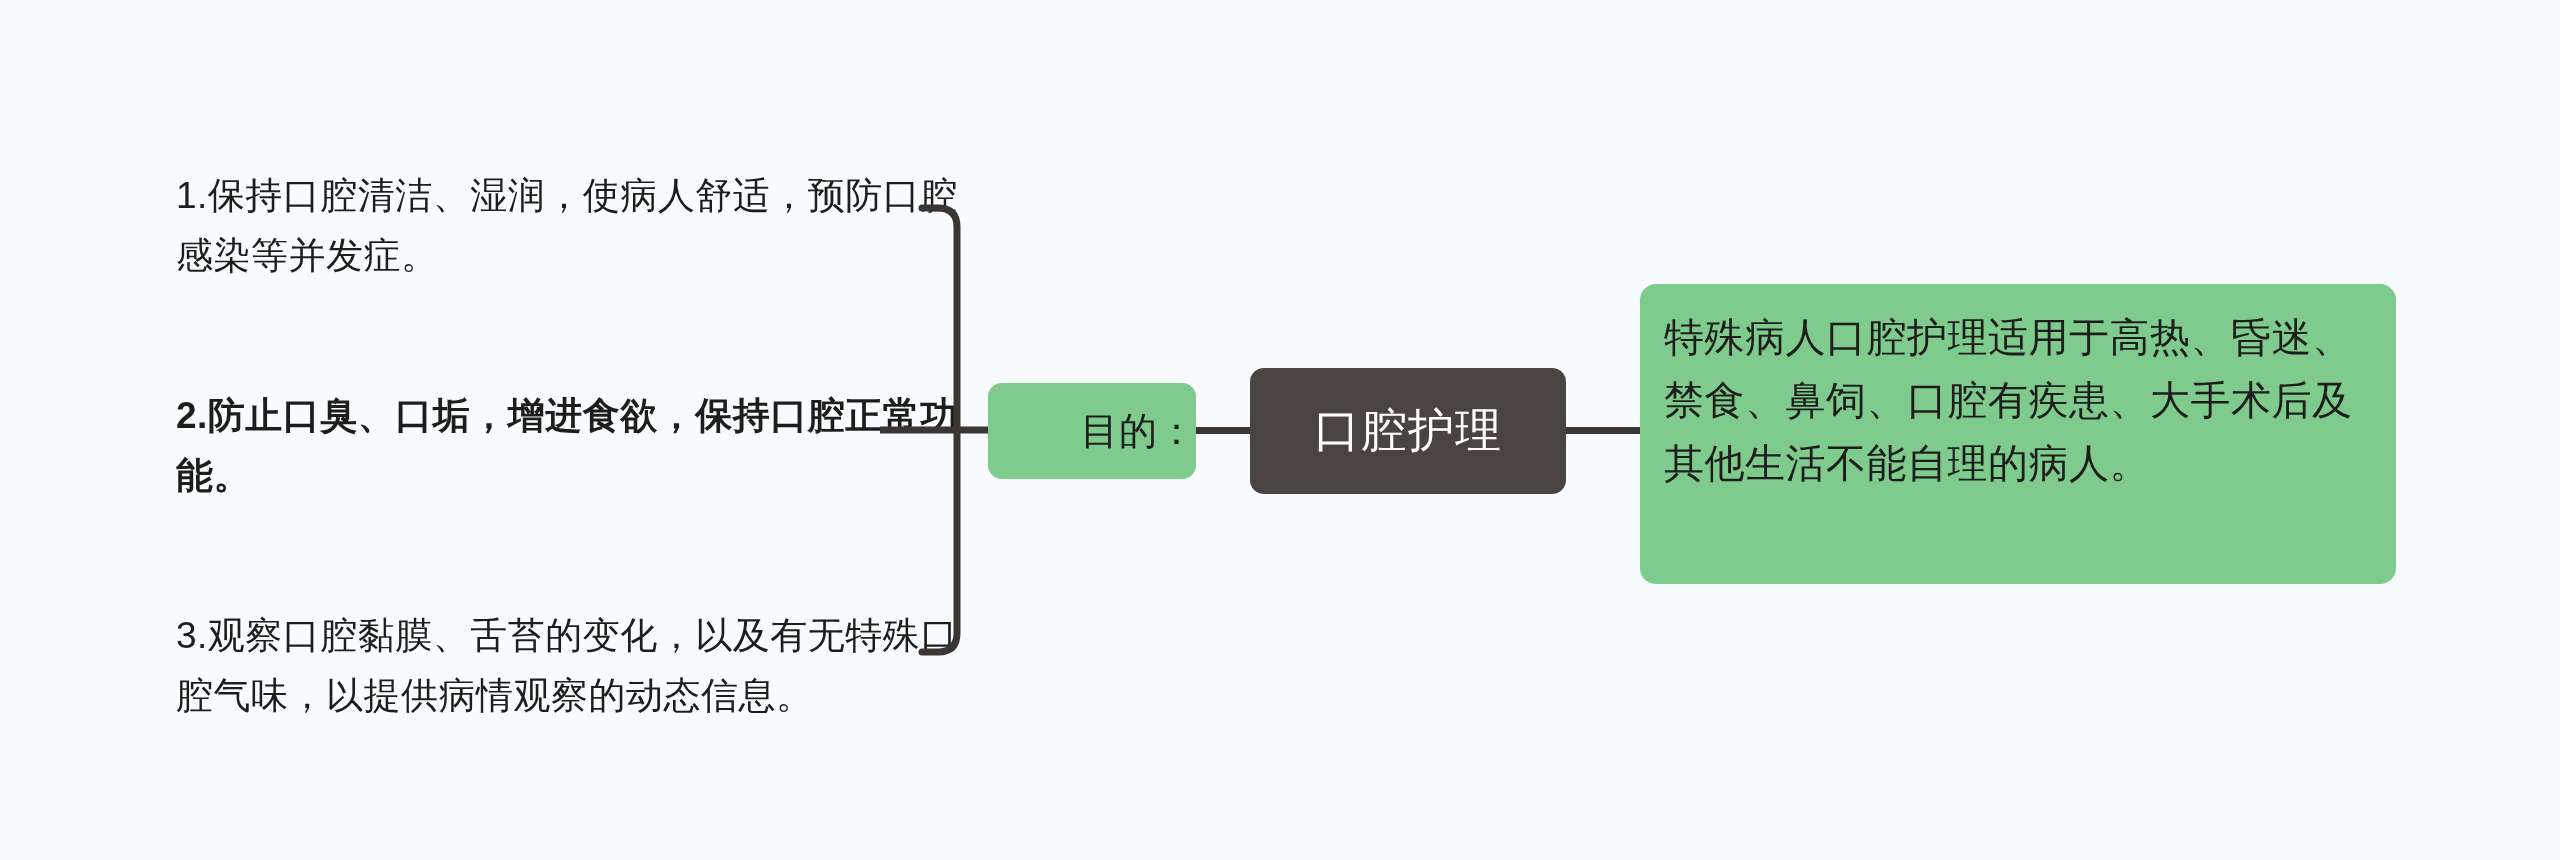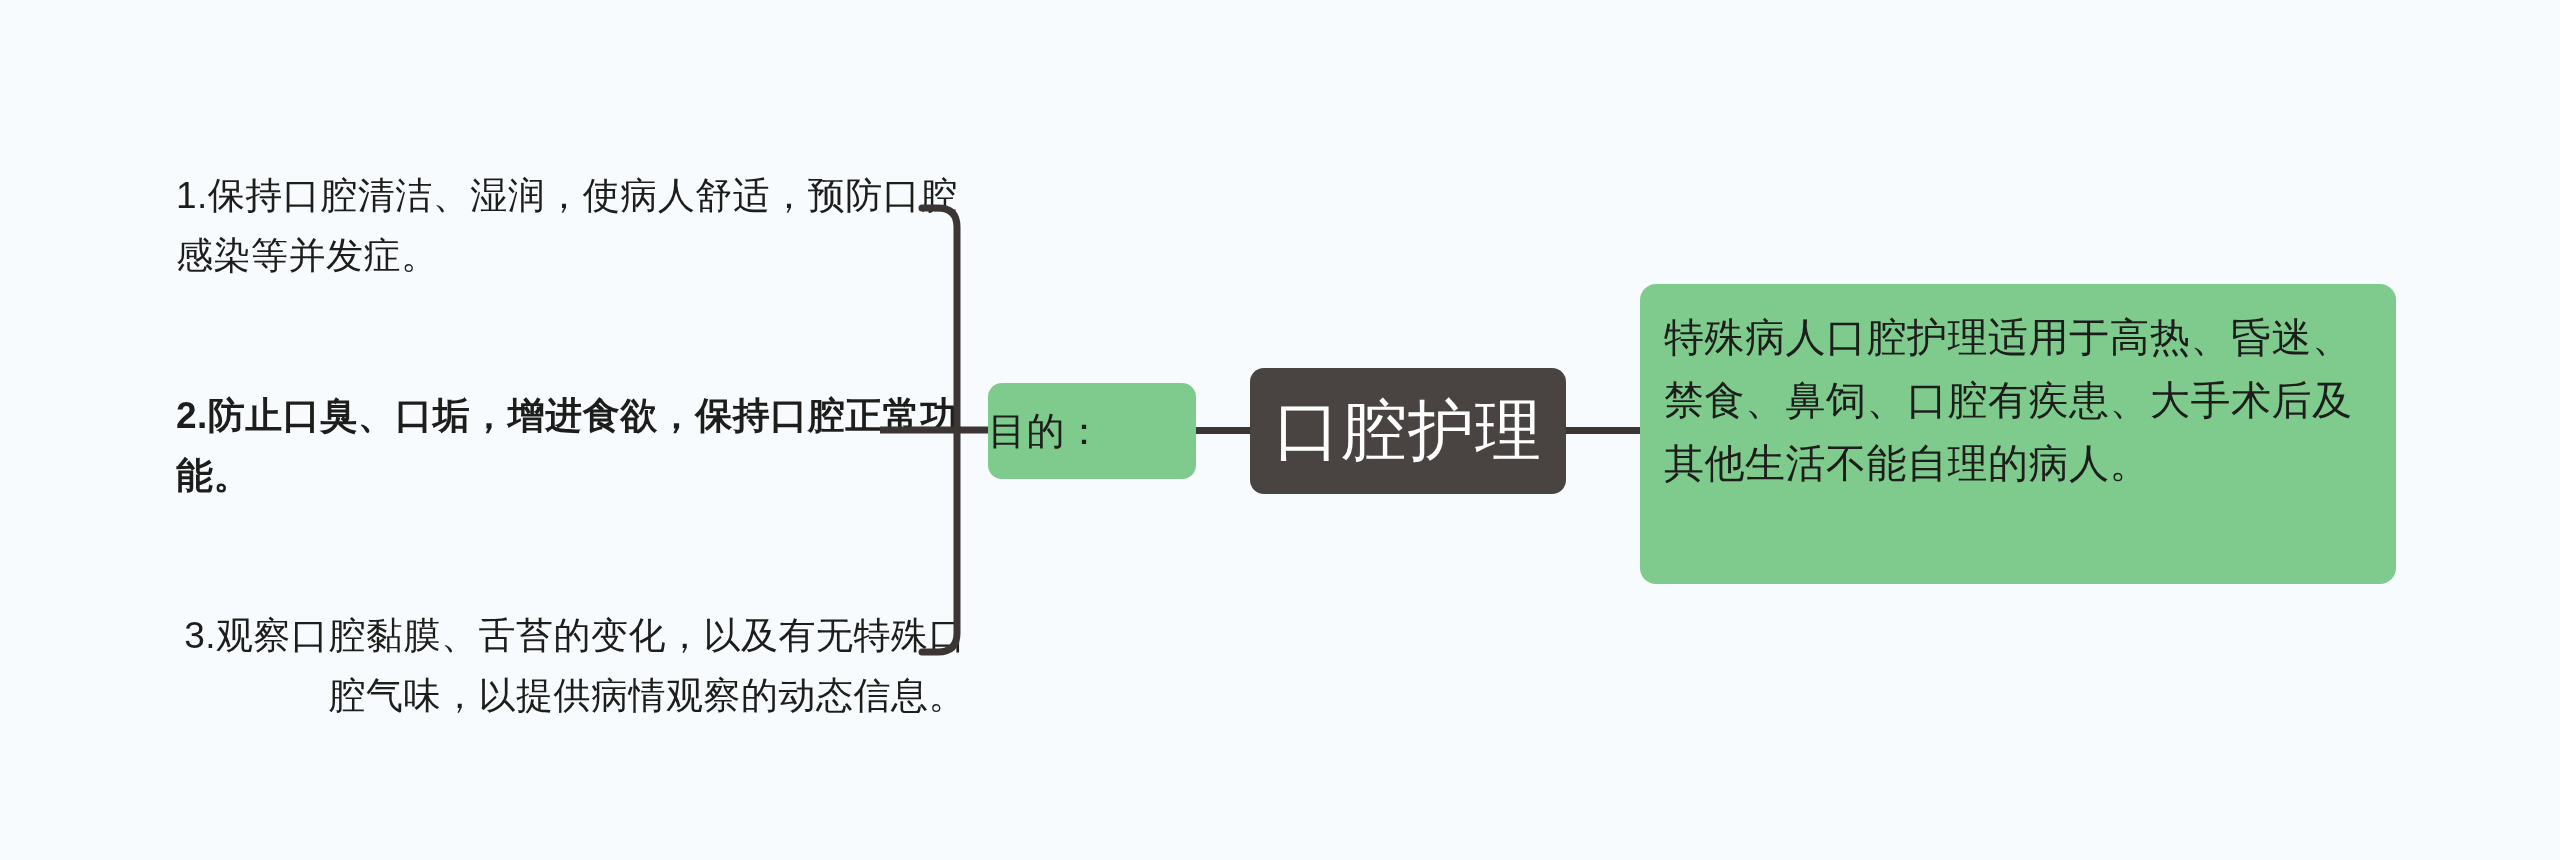--- a/index.html
+++ b/index.html
@@ -30,21 +30,21 @@
     font-size: 37px;
     line-height: 1.62;
     letter-spacing: 0.5px;
     font-weight: 400;
     width: 790px;
     white-space: normal;
     word-break: break-all;
   }
   .branch-1 { left: 176px; top: 166px; }
   .branch-2 { left: 176px; top: 386px; font-weight: bold; }
-  .branch-3 { left: 176px; top: 606px; text-align: right; }
+  .branch-3 { left: 176px; top: 606px; }
 
   
   #bracket {
     position: absolute;
     left: 860px;
     top: 180px;
     width: 150px;
     height: 500px;
   }
 
@@ -66,41 +66,41 @@
     align-items: center;
   }
 
   .node-purpose {
     left: 988px;
     top: 383px;
     width: 208px;
     height: 96px;
     background: #7ecb8d;
     border-radius: 14px;
-    justify-content: flex-start;
+    justify-content: flex-end;
   }
   .node-purpose .node-label {
     color: #1d1d1b;
     font-size: 38px;
     letter-spacing: 0.5px;
     white-space: nowrap;
   }
 
   .node-center {
     left: 1250px;
     top: 368px;
     width: 316px;
     height: 126px;
     background: #494441;
     border-radius: 14px;
     justify-content: center;
   }
   .node-center .node-label {
     color: #ffffff;
-    font-size: 66px;
+    font-size: 46px;
     letter-spacing: 1px;
     white-space: nowrap;
   }
 
   .node-scope {
     left: 1640px;
     top: 284px;
     width: 756px;
     height: 300px;
     background: #7ecb8d;

